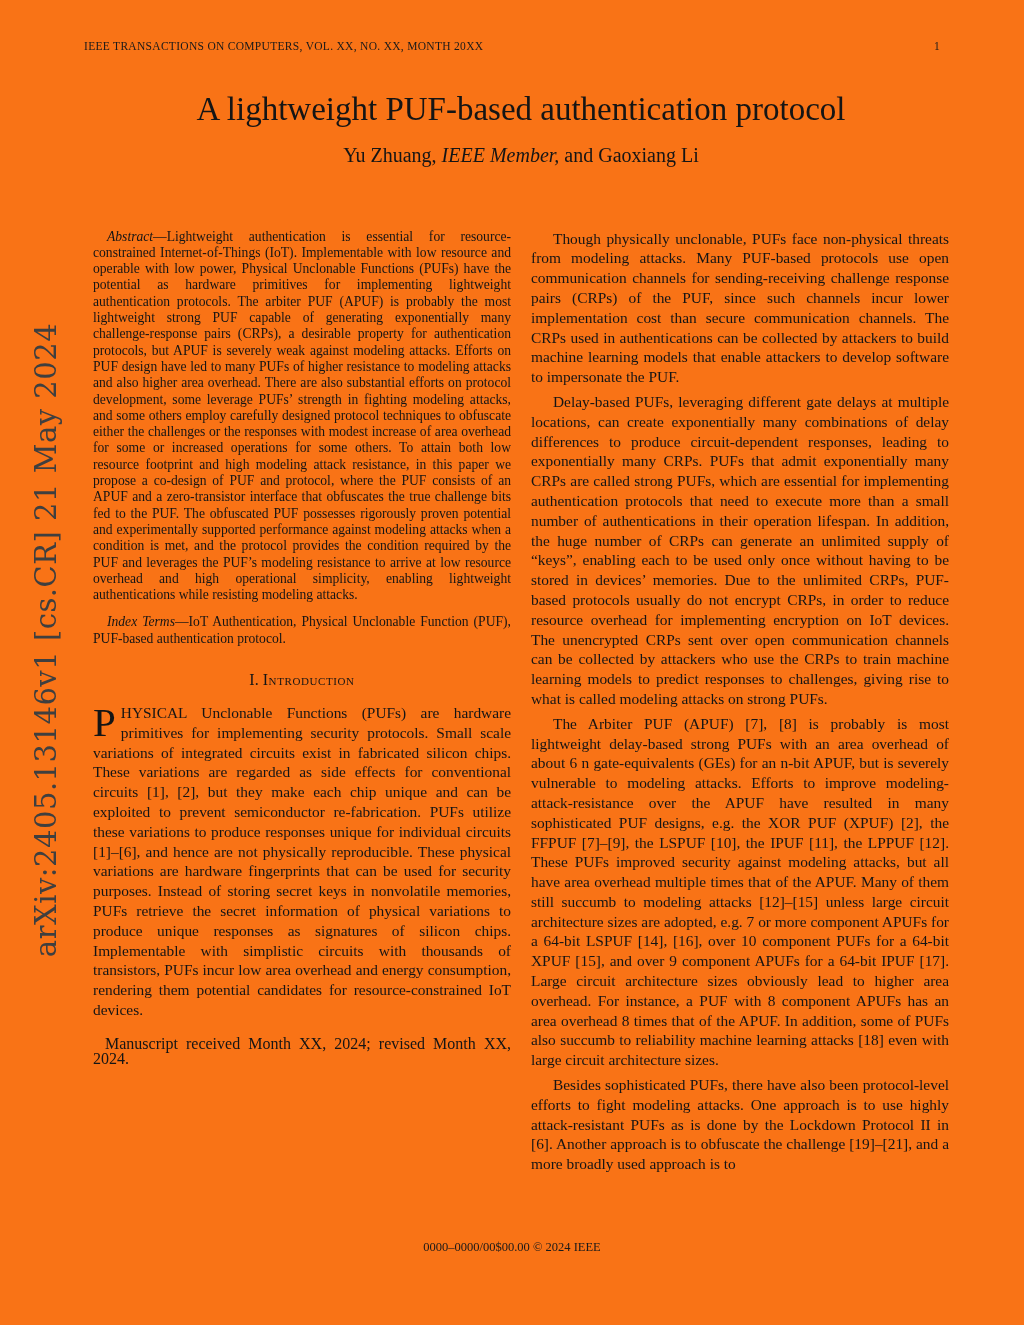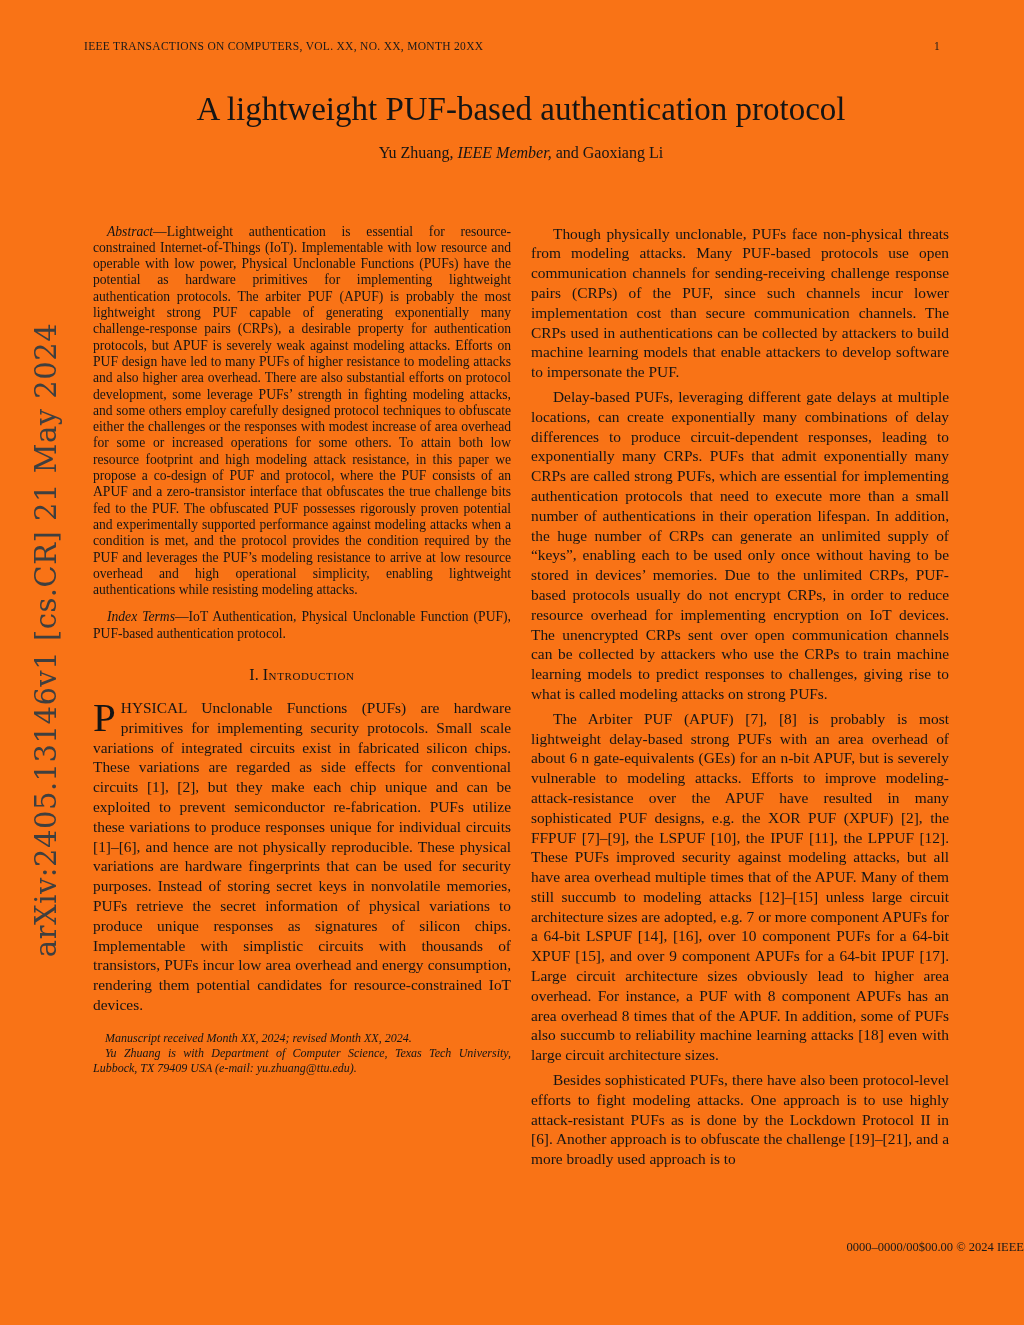--- a/index.html
+++ b/index.html
@@ -33,21 +33,21 @@
     font-family: "DejaVu Serif", serif;
   }
   .content { position: absolute; top: 75px; left: 84px; width: 856px; margin-left: 9px; }
   .title {
     margin: 15px 0 0 0;
     text-align: center;
     font-size: 33px;
     font-weight: 400;
     line-height: 1.2;
   }
-  .byline { text-align: center; font-size: 16px; margin-top: 14px; }
+  .byline { text-align: center; font-size: 20px; margin-top: 14px; }
   .byline .it { font-style: italic; }
   .columns { display: flex; gap: 20px; margin-top: 62px; align-items: flex-start; }
   .col { width: 418px; }
   .abstract {
     font-size: 13.6px;
     line-height: 16.3px;
     font-weight: normal;
     text-align: justify;
     text-indent: 14px;
     margin: 0;
@@ -72,29 +72,28 @@
   .body.indent { text-indent: 22px; }
   .col .body + .body { margin-top: 5px; }
   .dropcap {
     float: left;
     font-size: 41px;
     line-height: 33px;
     padding: 3px 5px 0 0;
   }
   .footnotes {
     margin-top: 16px;
-    font-size: 12px;
+    font-size: 16px;
     line-height: 15px;
-    font-style: italic;
   }
   .fn { margin: 0; text-indent: 12px; text-align: justify; }
   .page-footer {
     position: absolute;
     left: 0; right: 0; top: 1240px;
-    text-align: right;
+    text-align: center;
     font-size: 12.5px;
     color: #1a1a1a;
   }
 </style>
 </head>
 <body>
 
 <div class="page">
 
   <header class="running-header">
@@ -116,21 +115,20 @@
         <p class="abstract"><span class="lbl">Abstract</span><span>—Lightweight authentication is essential for resource-constrained Internet-of-Things (IoT). Implementable with low resource and operable with low power, Physical Unclonable Functions (PUFs) have the potential as hardware primitives for implementing lightweight authentication protocols. The arbiter PUF (APUF) is probably the most lightweight strong PUF capable of generating exponentially many challenge-response pairs (CRPs), a desirable property for authentication protocols, but APUF is severely weak against modeling attacks. Efforts on PUF design have led to many PUFs of higher resistance to modeling attacks and also higher area overhead. There are also substantial efforts on protocol development, some leverage PUFs’ strength in fighting modeling attacks, and some others employ carefully designed protocol techniques to obfuscate either the challenges or the responses with modest increase of area overhead for some or increased operations for some others. To attain both low resource footprint and high modeling attack resistance, in this paper we propose a co-design of PUF and protocol, where the PUF consists of an APUF and a zero-transistor interface that obfuscates the true challenge bits fed to the PUF. The obfuscated PUF possesses rigorously proven potential and experimentally supported performance against modeling attacks when a condition is met, and the protocol provides the condition required by the PUF and leverages the PUF’s modeling resistance to arrive at low resource overhead and high operational simplicity, enabling lightweight authentications while resisting modeling attacks.</span></p>
 
         <p class="abstract terms"><span class="lbl">Index Terms</span><span>—IoT Authentication, Physical Unclonable Function (PUF), PUF-based authentication protocol.</span></p>
 
         <h2 class="sec-head"><span>I.</span>&nbsp;<span class="sc">Introduction</span></h2>
 
         <p class="body"><span class="dropcap">P</span><span>HYSICAL Unclonable Functions (PUFs) are hardware primitives for implementing security protocols. Small scale variations of integrated circuits exist in fabricated silicon chips. These variations are regarded as side effects for conventional circuits [1], [2], but they make each chip unique and can be exploited to prevent semiconductor re-fabrication. PUFs utilize these variations to produce responses unique for individual circuits [1]–[6], and hence are not physically reproducible. These physical variations are hardware fingerprints that can be used for security purposes. Instead of storing secret keys in nonvolatile memories, PUFs retrieve the secret information of physical variations to produce unique responses as signatures of silicon chips. Implementable with simplistic circuits with thousands of transistors, PUFs incur low area overhead and energy consumption, rendering them potential candidates for resource-constrained IoT devices.</span></p>
 
         <div class="footnotes">
           <p class="fn">Manuscript received Month XX, 2024; revised Month XX, 2024.</p>
-          <p class="fn">Yu Zhuang is with Department of Computer Science, Texas Tech University, Lubbock, TX 79409 USA (e-mail: yu.zhuang@ttu.edu).</p>
         </div>
       </section>
 
       <section class="col">
         <p class="body indent">Though physically unclonable, PUFs face non-physical threats from modeling attacks. Many PUF-based protocols use open communication channels for sending-receiving challenge response pairs (CRPs) of the PUF, since such channels incur lower implementation cost than secure communication channels. The CRPs used in authentications can be collected by attackers to build machine learning models that enable attackers to develop software to impersonate the PUF.</p>
         <p class="body indent">Delay-based PUFs, leveraging different gate delays at multiple locations, can create exponentially many combinations of delay differences to produce circuit-dependent responses, leading to exponentially many CRPs. PUFs that admit exponentially many CRPs are called strong PUFs, which are essential for implementing authentication protocols that need to execute more than a small number of authentications in their operation lifespan. In addition, the huge number of CRPs can generate an unlimited supply of “keys”, enabling each to be used only once without having to be stored in devices’ memories. Due to the unlimited CRPs, PUF-based protocols usually do not encrypt CRPs, in order to reduce resource overhead for implementing encryption on IoT devices. The unencrypted CRPs sent over open communication channels can be collected by attackers who use the CRPs to train machine learning models to predict responses to challenges, giving rise to what is called modeling attacks on strong PUFs.</p>
         <p class="body indent">The Arbiter PUF (APUF) [7], [8] is probably is most lightweight delay-based strong PUFs with an area overhead of about 6 n gate-equivalents (GEs) for an n-bit APUF, but is severely vulnerable to modeling attacks. Efforts to improve modeling-attack-resistance over the APUF have resulted in many sophisticated PUF designs, e.g. the XOR PUF (XPUF) [2], the FFPUF [7]–[9], the LSPUF [10], the IPUF [11], the LPPUF [12]. These PUFs improved security against modeling attacks, but all have area overhead multiple times that of the APUF. Many of them still succumb to modeling attacks [12]–[15] unless large circuit architecture sizes are adopted, e.g. 7 or more component APUFs for a 64-bit LSPUF [14], [16], over 10 component PUFs for a 64-bit XPUF [15], and over 9 component APUFs for a 64-bit IPUF [17]. Large circuit architecture sizes obviously lead to higher area overhead. For instance, a PUF with 8 component APUFs has an area overhead 8 times that of the APUF. In addition, some of PUFs also succumb to reliability machine learning attacks [18] even with large circuit architecture sizes.</p>
         <p class="body indent">Besides sophisticated PUFs, there have also been protocol-level efforts to fight modeling attacks. One approach is to use highly attack-resistant PUFs as is done by the Lockdown Protocol II in [6]. Another approach is to obfuscate the challenge [19]–[21], and a more broadly used approach is to</p>
       </section>
 

